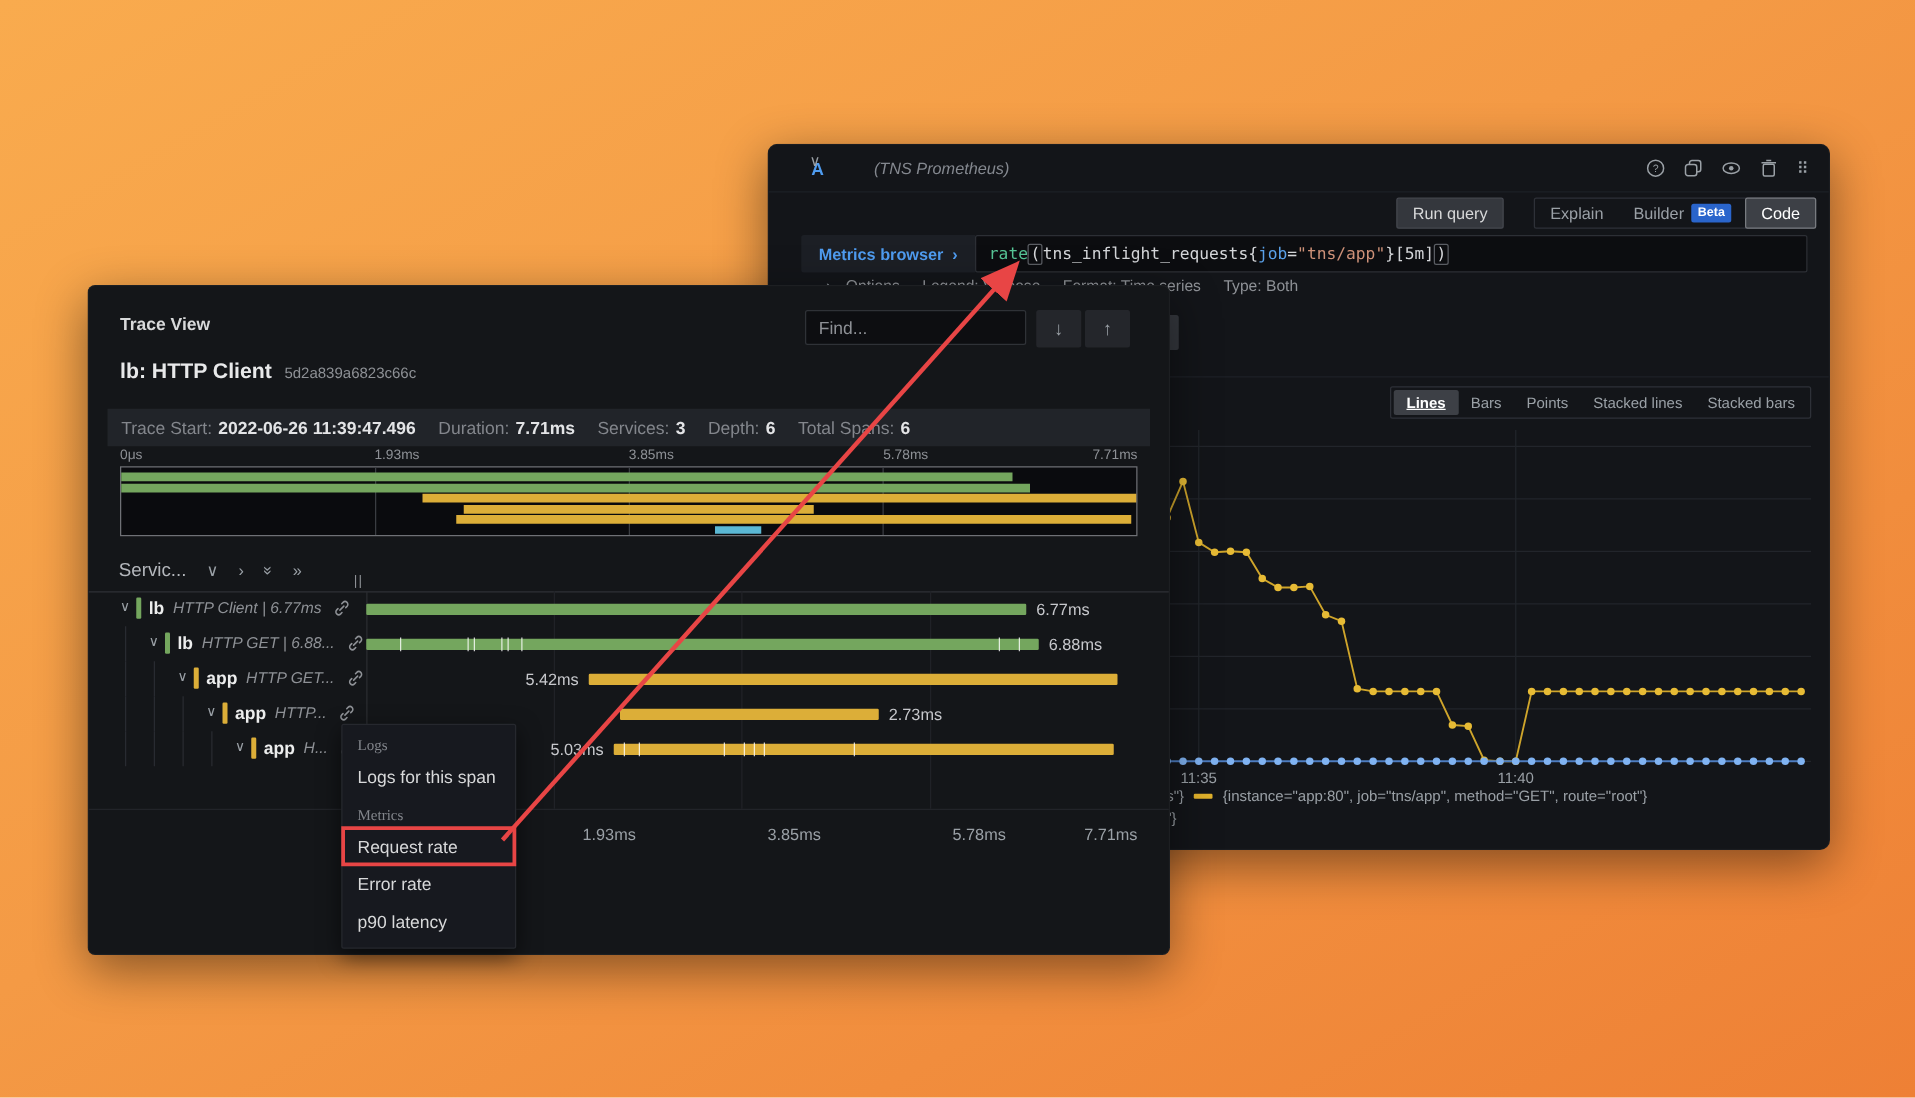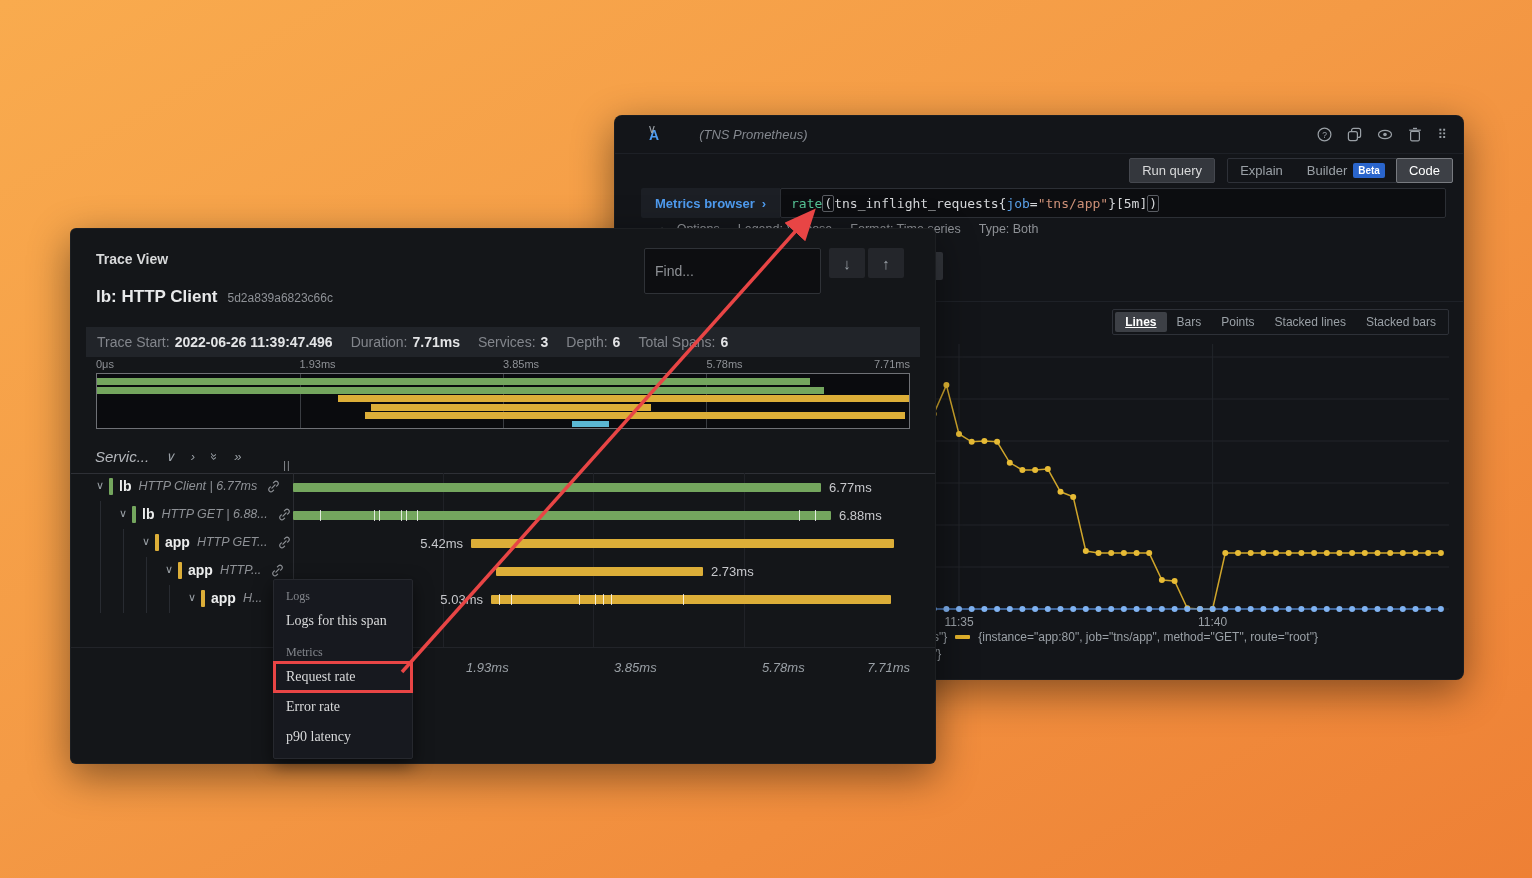--- a/index.html
+++ b/index.html
@@ -11,21 +11,21 @@
   .panel{position:absolute;border-radius:8px;box-shadow:0 12px 40px rgba(0,0,0,.45);}
 
   
   #qpanel{left:614px;top:115px;width:848px;height:563px;background:#131519;z-index:1;border:1px solid rgba(255,255,255,.03);}
   .qhead{position:absolute;top:0;left:0;right:0;height:38px;border-bottom:1px solid #1d2026;display:flex;align-items:center;padding:0 16px;box-sizing:border-box;}
   .qhead .chev{color:#9aa0a6;font-size:12px;margin-left:14px;}
   .refid{color:#4f9cf0;font-weight:bold;font-size:14px;margin-left:18px;}
   .dsname{color:#84888f;font-style:italic;font-size:13px;margin-left:40px;}
   .qactions{margin-left:auto;display:flex;gap:15px;align-items:center;color:#9aa0a6;}
   .qactions svg{display:block;}
-  .qtoolbar{position:absolute;top:42px;right:10px;display:flex;align-items:center;gap:12px;}
+  .qtoolbar{position:absolute;top:42px;right:10px;display:flex;align-items:center;gap:24px;}
   .runq{background:#34373d;border:1px solid #45484f;color:#d8d9da;font-size:13px;padding:4px 12px;border-radius:2px;font-family:inherit;cursor:pointer;}
   .modegrp{display:flex;border:1px solid #2e3138;border-radius:2px;align-items:center;}
   .modegrp .mt{color:#9aa0a6;font-size:13px;padding:4px 12px;display:flex;align-items:center;gap:6px;cursor:pointer;}
   .modegrp .mt.active{background:#3d4046;color:#fff;border:1px solid #787b80;border-radius:2px;margin:-1px;}
   .beta{background:#2a65cc;color:#fff;font-size:10px;font-weight:bold;padding:2px 5px;border-radius:2px;}
   .qrow{position:absolute;top:72px;left:26px;right:17px;height:30px;display:flex;}
   .mbrowser{background:#1c1f25;color:#4f9cf0;font-size:13px;font-weight:bold;display:flex;align-items:center;gap:7px;padding:0 14px;border-radius:2px 0 0 2px;white-space:nowrap;}
   .qfield{flex:1;background:#0c0d10;border:1px solid #2c2f35;border-radius:2px;display:flex;align-items:center;padding:0 10px;font-family:"DejaVu Sans Mono",monospace;font-size:13px;color:#d4d6d9;white-space:pre;}
   .seg-fn{color:#56c596;}
   .seg-plain{color:#d4d6d9;}
@@ -40,37 +40,37 @@
   .viztoggle span{color:#9aa0a6;font-size:12px;padding:3px 10px;cursor:pointer;white-space:nowrap;}
   .viztoggle span.active{background:#3d4046;color:#fff;border-radius:2px;font-weight:bold;text-decoration:underline;}
   #chart{position:absolute;left:20px;top:40px;}
   .legend{position:absolute;left:302px;top:326px;font-size:12px;color:#9aa0a6;}
   .legend .lrow{display:flex;align-items:center;gap:8px;height:17px;white-space:nowrap;}
   .ldash{width:15px;height:4px;background:#e3b32c;border-radius:1px;}
 
   
   #tpanel{left:70px;top:228px;width:848px;height:534px;background:#141619;z-index:10;border:1px solid rgba(255,255,255,.04);border-radius:6px;padding-left:16px;}
   .ttitle{position:absolute;top:22px;left:25px;color:#d8d9da;font-size:14px;font-weight:bold;}
-  .findwrap{position:absolute;top:19px;left:573px;width:177px;height:46px;}
+  .findwrap{position:absolute;top:19px;left:573px;width:177px;height:28px;}
   .findwrap input{width:100%;height:100%;box-sizing:border-box;background:#0d0e11;border:1px solid #2f3237;border-radius:2px;color:#c7c8cc;padding:0 10px;font-size:14px;font-family:inherit;}
   .findwrap input::placeholder{color:#8e9196;}
   .fbtn{position:absolute;top:19px;width:36px;height:30px;background:#24262b;border:none;border-radius:2px;color:#9aa0a6;font-size:15px;cursor:pointer;}
   .tracename{position:absolute;top:58px;left:25px;display:flex;align-items:baseline;gap:10px;}
   .tracename b{color:#e8e9ea;font-size:17px;}
   .traceid{color:#8e9196;font-size:12px;}
   .tsummary{position:absolute;top:98px;left:15px;right:15px;height:30px;background:#212429;display:flex;align-items:center;gap:18px;padding:0 11px;font-size:14px;white-space:nowrap;overflow:hidden;}
   .tsummary .lb{color:#83868c;}
   .tsummary b{color:#e3e4e6;margin-left:5px;}
   .tickrow{position:absolute;left:25px;right:25px;height:13px;font-size:11px;color:#8e9196;}
   .tickrow span{position:absolute;top:0;}
   #miniticks{top:129px;}
   .minimap{position:absolute;top:144px;left:25px;right:25px;height:56px;background:#0a0b0e;border:1px solid #6f7176;box-sizing:border-box;}
   .minimap .vgrid{position:absolute;top:0;bottom:0;width:1px;background:#3a3d42;}
   .mini-bar{position:absolute;}
-  .theader{position:absolute;top:212px;left:0;right:0;height:32px;border-bottom:1px solid #2e3036;font-style:italic;}
+  .theader{position:absolute;top:212px;left:0;right:0;height:32px;border-bottom:1px solid #2e3036;}
   .svchead{position:absolute;left:24px;top:7px;display:flex;align-items:center;gap:16px;color:#b4b7bc;font-size:15px;}
   .svchead .ic{color:#9aa0a6;font-size:13px;cursor:pointer;}
   .rot90{display:inline-block;transform:rotate(90deg);}
   .resizer{position:absolute;left:212px;top:18px;color:#8e9196;font-size:11px;letter-spacing:1px;}
   #headticks{top:219px;left:247px;right:25px;font-size:13px;color:#9aa0a6;}
   .tbody{position:absolute;top:244px;left:0;right:0;height:174px;border-bottom:1px solid #222429;}
   .tbody .bgrid{position:absolute;top:0;height:174px;width:1px;background:#202227;}
   .coldiv{position:absolute;top:0;height:174px;left:222px;width:1px;background:#2a2c31;}
   .trow{position:relative;height:28px;}
   .guide{position:absolute;top:0;bottom:0;width:1px;background:#282b31;}
@@ -80,21 +80,21 @@
   .sname b{color:#eceded;font-size:14px;}
   .sname .op{color:#8e9196;font-size:12.5px;font-style:italic;}
   .sname .lnk{margin-left:2px;cursor:pointer;}
   .tbar{position:absolute;top:10px;height:9px;border-radius:1px;}
   .tick{position:absolute;top:-1px;height:11px;width:1px;background:rgba(255,255,255,.8);}
   .dur{position:absolute;top:7px;font-size:13px;color:#c7c8cc;white-space:nowrap;}
 
   
   .ctxmenu{position:absolute;left:202px;top:350px;width:138px;background:#17191f;border:1px solid #26282e;box-shadow:0 6px 18px rgba(0,0,0,.55);z-index:20;padding-bottom:6px;border-radius:2px;}
   .mhead{color:#83868c;font-size:12px;padding:9px 12px 2px;font-family:Liberation Serif, serif;}
-  .mitem{color:#d8d9da;font-size:14px;padding:7px 12px;cursor:pointer;position:relative;font-family:Liberation Serif, serif;}
+  .mitem{color:#d8d9da;font-size:14px;padding:7px 12px;cursor:pointer;position:relative;}
   .red-frame{position:absolute;left:-1px;right:-1px;top:-1px;bottom:-1px;border:3px solid #e84545;pointer-events:none;}
 
   
   #overlay{position:absolute;left:0;top:0;z-index:50;pointer-events:none;}
 </style>
 </head>
 <body>
 
 <div id="qpanel" class="panel">
   <div class="qhead">

